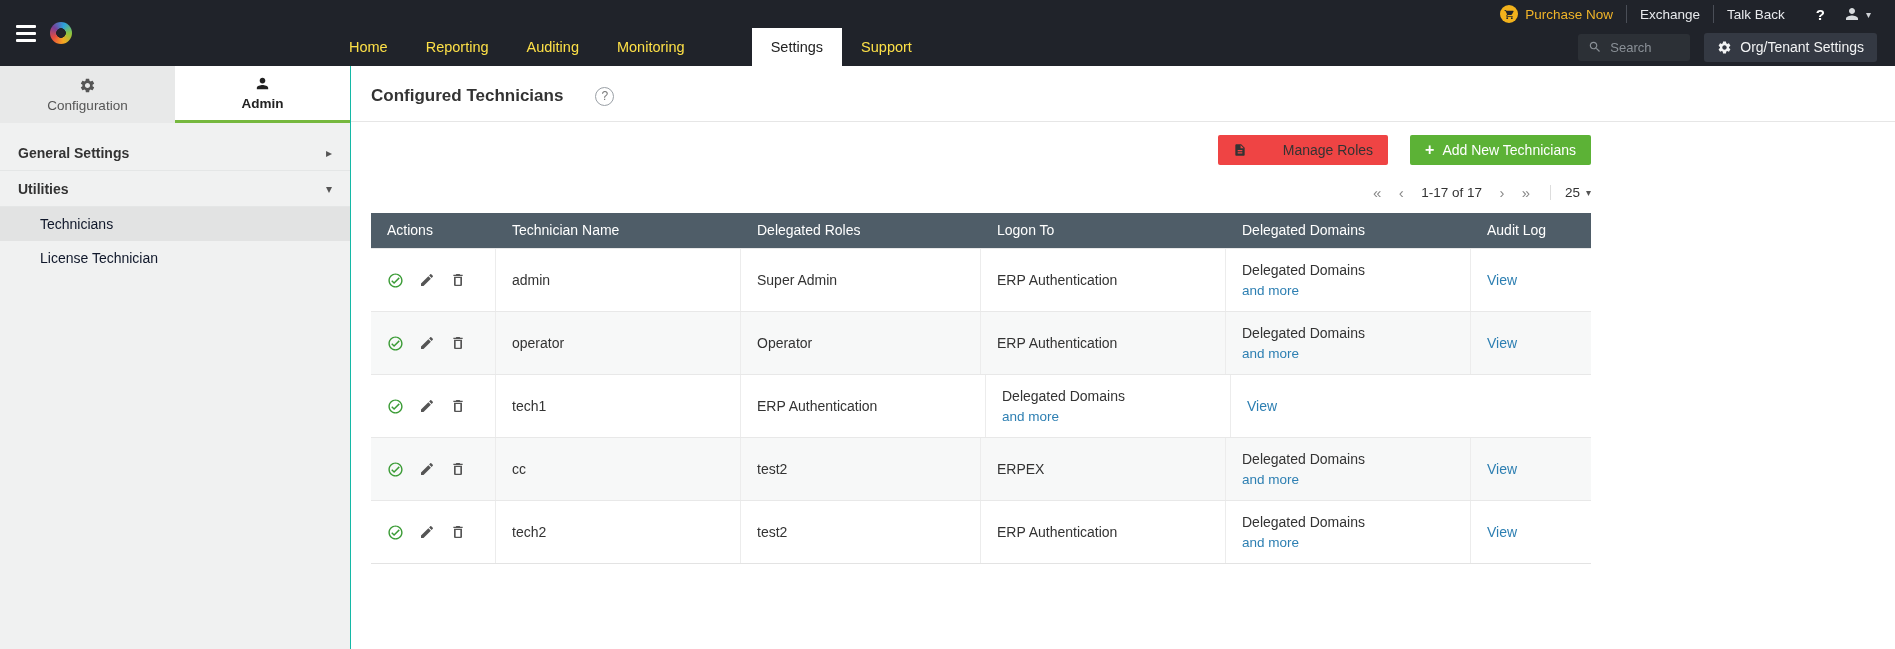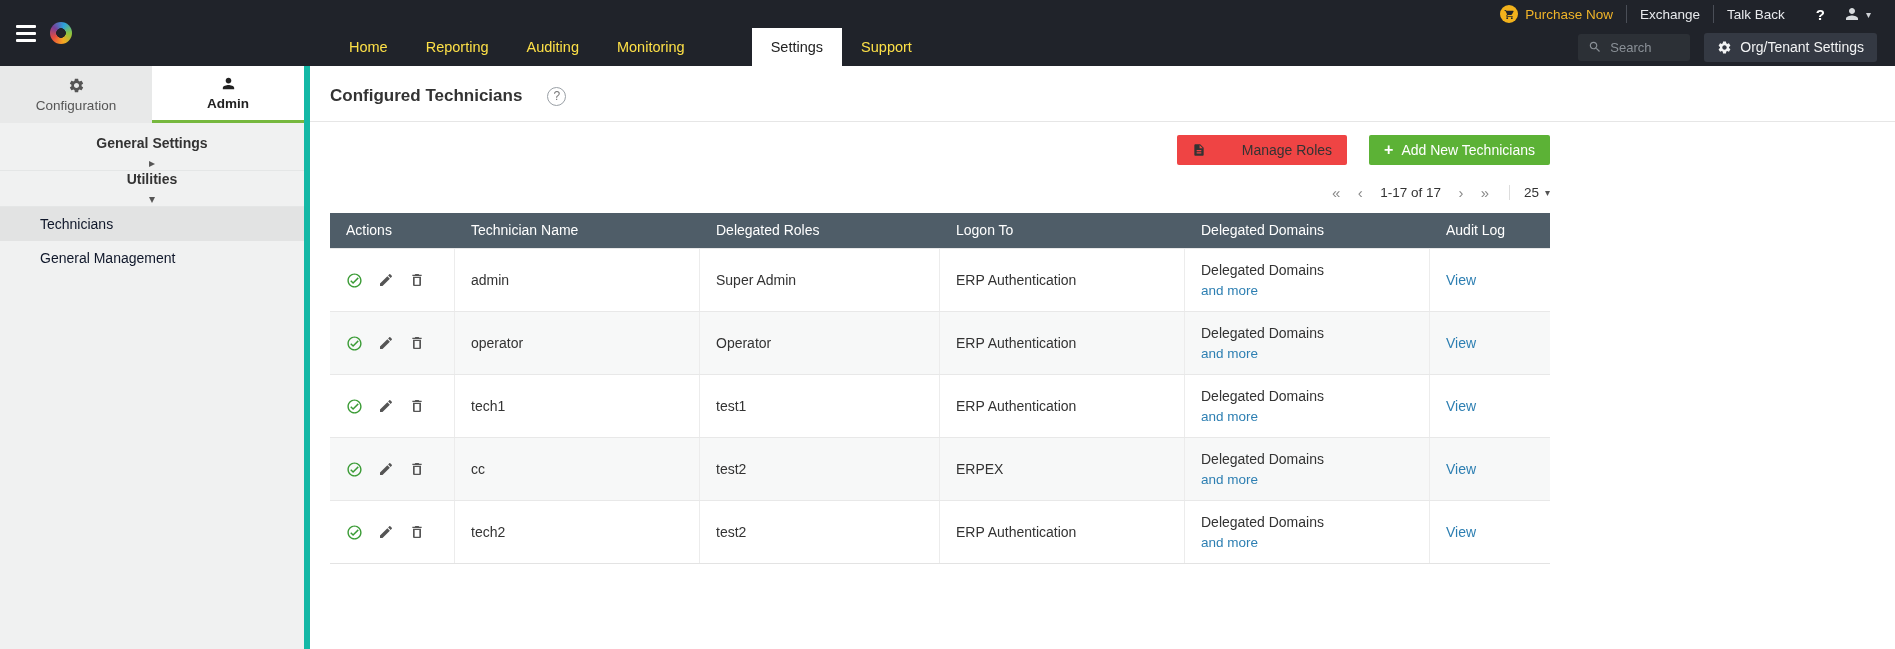--- a/index.html
+++ b/index.html
@@ -39,34 +39,34 @@
   .navrow .spacer { flex: 1; }
   .search-box { align-self: center; display: flex; align-items: center; gap: 6px; background: #2c3036; border-radius: 3px; height: 27px; padding: 0 10px; margin-right: 14px; width: 112px; }
   .search-box input { background: transparent; border: 0; outline: 0; color: #9aa0a6; font-size: 13px; width: 70px; font-family: inherit; }
   .search-box input::placeholder { color: #8a9097; }
   .org-btn { align-self: center; display: flex; align-items: center; gap: 8px; background: #343943; border-radius: 3px; height: 29px; padding: 0 13px; margin-right: 18px; color: #f2f3f4; font-size: 14px; cursor: pointer; white-space: nowrap; }
 
   
   .layout { display: flex; height: 583px; }
 
   
-  .sidebar { width: 310px; background: #f0f1f1; border-right: 6px solid #14b8a6; flex-shrink: 0; }
+  .sidebar { width: 351px; background: #f0f1f1; border-right: 1px solid #14b8a6; flex-shrink: 0; }
   .side-tabs { display: flex; height: 57px; }
   .side-tab { flex: 1; display: flex; flex-direction: column; align-items: center; justify-content: center; gap: 4px; cursor: pointer; font-size: 13.5px; color: #555; }
   .side-tab.config { background: #e8e9e9; }
   .side-tab.admin-active { background: #fff; color: #222; font-weight: bold; border-bottom: 3px solid #76b83e; }
   .side-menu { padding-top: 12px; }
-  .side-item { height: 36px; display: flex; align-items: center; justify-content: space-between; padding: 0 18px; font-size: 14px; font-weight: bold; color: #333; cursor: pointer; border-bottom: 1px solid #e4e6e6; flex-direction: column; }
+  .side-item { height: 36px; display: flex; align-items: center; justify-content: space-between; padding: 0 18px; font-size: 14px; font-weight: bold; color: #333; cursor: pointer; border-bottom: 1px solid #e4e6e6; }
   .side-item .chev { color: #555; font-size: 12px; }
   .side-subitem { height: 34px; display: flex; align-items: center; padding-left: 40px; font-size: 14px; color: #0f172a; cursor: pointer; }
   .side-subitem.selected { background: #e2e3e3; }
 
   
   .main { flex: 1; background: #fff; }
-  .page-header { display: flex; align-items: center; gap: 25px; padding: 20px 0 15px 20px; border-bottom: 1px solid #e6e6e6; }
+  .page-header { display: flex; align-items: center; gap: 32px; padding: 20px 0 15px 20px; border-bottom: 1px solid #e6e6e6; }
   .page-title { font-size: 17px; font-weight: bold; color: #333; }
   .help-badge { width: 19px; height: 19px; border-radius: 50%; border: 1px solid #9aa0a6; color: #777; font-size: 12px; display: inline-flex; align-items: center; justify-content: center; cursor: pointer; }
   .content { width: 1220px; margin-left: 20px; }
 
   .toolbar { display: flex; justify-content: flex-end; gap: 22px; margin-top: 13px; }
   .btn { height: 30px; display: inline-flex; align-items: center; gap: 8px; padding: 0 15px; font-size: 14px; border-radius: 2px; cursor: pointer; white-space: nowrap; }
   .btn-gray { background: #ef4444; color: #333; gap: 36px; }
   .btn-green { background: #5cb236; color: #fff; }
   .btn-green .plus { font-weight: bold; font-size: 16px; }
 
@@ -172,21 +172,21 @@
     <div class="side-menu">
       <div class="side-item">
         <span>General Settings</span>
         <span class="chev">▸</span>
       </div>
       <div class="side-item">
         <span>Utilities</span>
         <span class="chev">▾</span>
       </div>
       <div class="side-subitem selected">Technicians</div>
-      <div class="side-subitem">General Management</div>
+      <div class="side-subitem">License Technician</div>
     </div>
   </aside>
 
   <main class="main">
     <div class="page-header">
       <span class="page-title">Configured Technicians</span>
       <span class="help-badge">?</span>
     </div>
 
     <div class="content">
@@ -297,21 +297,20 @@
                     <path d="M3 17.25V21h3.75L17.81 9.94l-3.75-3.75L3 17.25zM20.71 7.04c.39-.39.39-1.02 0-1.41l-2.34-2.34c-.39-.39-1.02-.39-1.41 0l-1.83 1.83 3.75 3.75 1.83-1.83z"></path>
                   </svg>
       </span>
       <span class="action-icon">
         <svg width="16" height="16" viewBox="0 0 24 24" fill="#555">
                     <path d="M6 19c0 1.1.9 2 2 2h8c1.1 0 2-.9 2-2V7H6v12zM8.5 9h7v10h-7V9zM15.5 4l-1-1h-5l-1 1H5v2h14V4z"></path>
                   </svg>
       </span>
     </div>
     <div class="td col-name">tech1</div>
-    <div class="td col-roles">test1</div>
     <div class="td col-logon">ERP Authentication</div>
     <div class="td col-domains">
       <span>Delegated Domains</span>
       <a class="link and-more">and more</a>
     </div>
     <div class="td col-audit">
       <a class="link">View</a>
     </div>
   </div>
 

